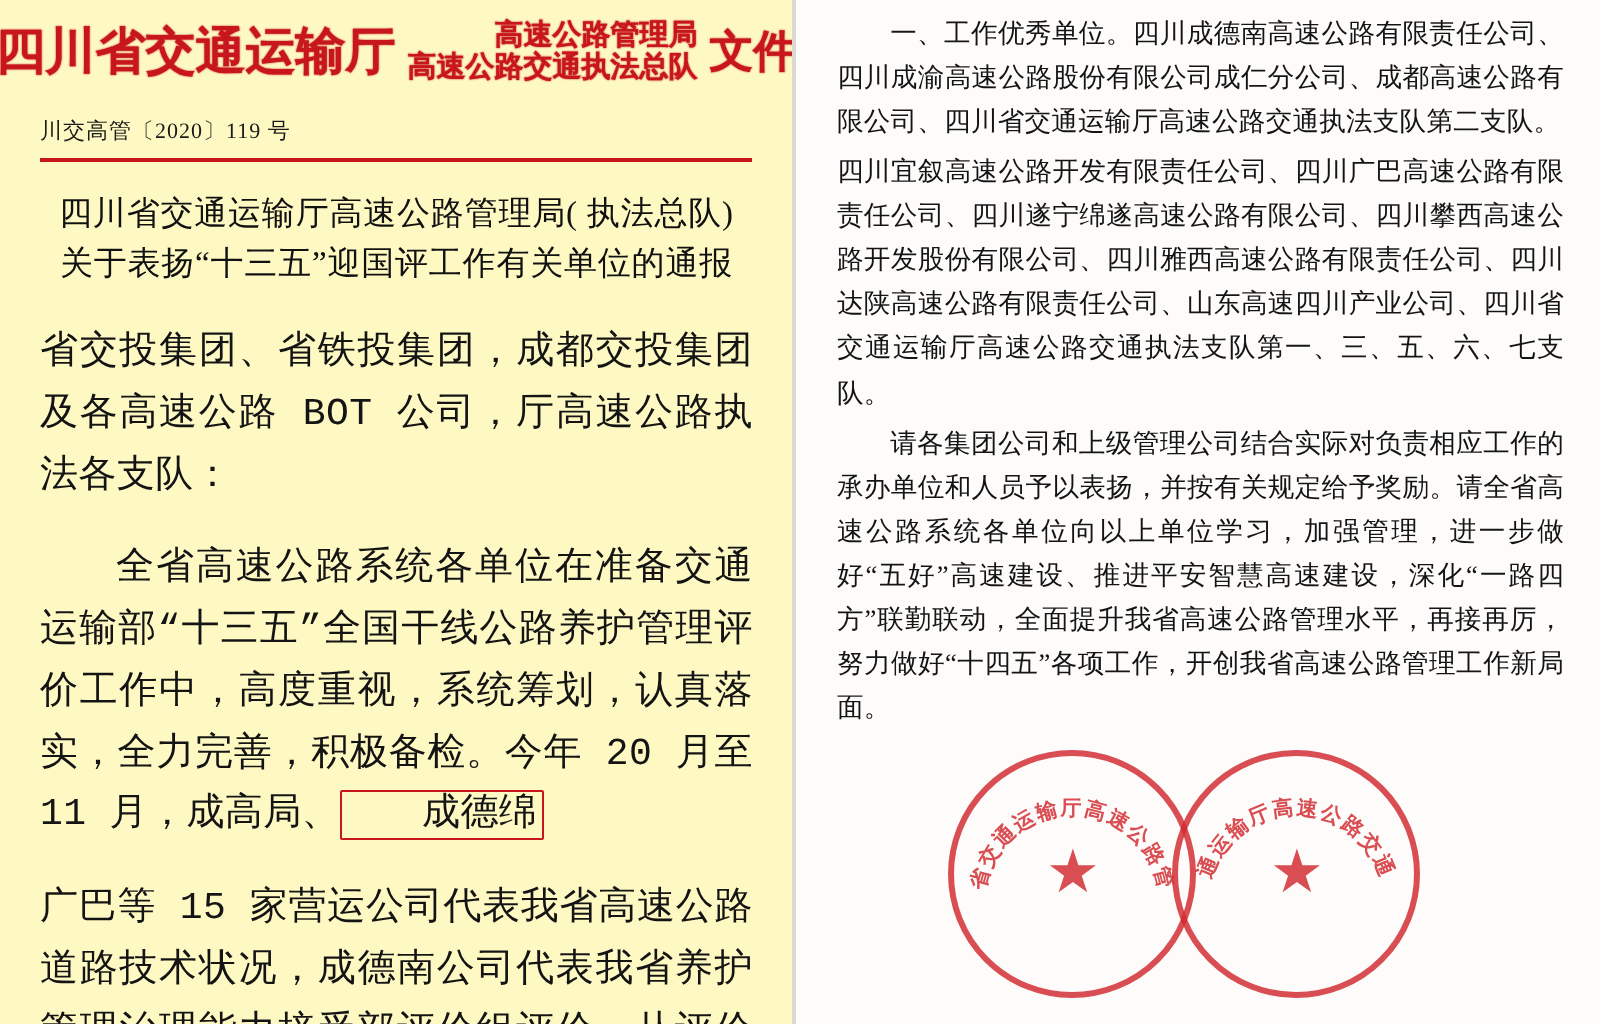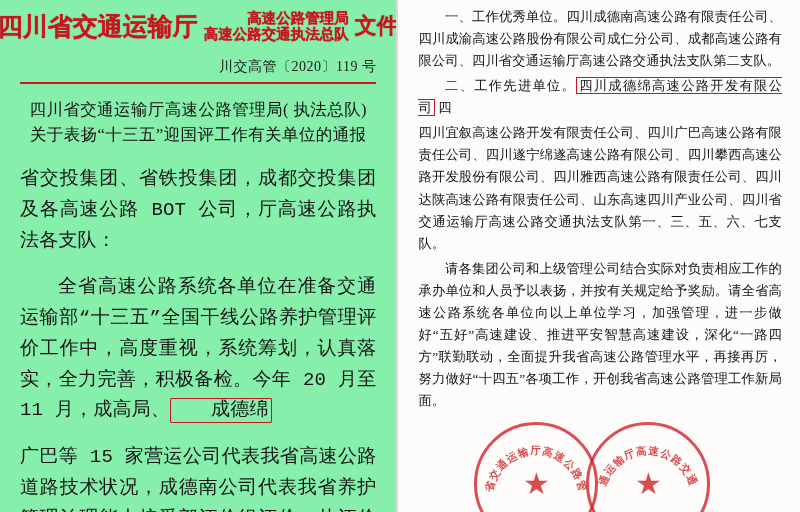--- a/index.html
+++ b/index.html
@@ -18,21 +18,21 @@
     width: 800px;
     height: 512px;
     background: #f2f0ed;
     display: flex;
   }
   
   .doc-left {
     position: relative;
     width: 444px;
     height: 512px;
-    background: #86efac;
+    background: #fef9c3;
     box-sizing: border-box;
     padding: 6px 20px 13px 20px;
     overflow: hidden;
   }
   .doc-right {
     position: relative;
     width: 452px;
     height: 512px;
     background: #fdfcfa;
     box-sizing: border-box;
@@ -72,22 +72,22 @@
     white-space: nowrap;
     text-shadow: 0 0 1px #c7161d;
   }
   .mast-doc {
     font-weight: bold;
     font-size: 22px;
     white-space: nowrap;
     text-shadow: 0 0 1px #c7161d;
   }
   .doc-number {
-    text-align: right;
-    font-size: 14px;
+    text-align: left;
+    font-size: 11px;
     color: #1a1a1a;
     margin-top: 14px;
     margin-bottom: 6px;
     letter-spacing: 0.5px;
   }
   .red-rule {
     height: 2px;
     background: #c7161d;
     margin: 4px 0 14px 0;
   }
@@ -206,21 +206,20 @@
     <p class="body-p indent"><span>全省高速公路系统各单位在准备交通运输部“十三五”全国干线公路养护管理评价工作中，高度重视，系统筹划，认真落实，全力完善，积极备检。今年 20 月至 11 月，成高局、</span><span class="highlight-box">成德绵</span></p>
 
     <p class="body-p">广巴等 15 家营运公司代表我省高速公路道路技术状况，成德南公司代表我省养护管理治理能力接受部评价组评价。从评价情况看，我省高速公路管理工作有力有效，效果突出，群众获得感强，部评价组对我省高速公路管理工作高度认可。经局（总队）研究决定，对部分工作突出的单位予以通报表扬。</p>
 
   </div>
 
   <div class="doc-right">
 
     <p class="r-p r-indent">一、工作优秀单位。四川成德南高速公路有限责任公司、四川成渝高速公路股份有限公司成仁分公司、成都高速公路有限公司、四川省交通运输厅高速公路交通执法支队第二支队。</p>
 
-    <p class="r-p r-indent"><span>二、工作先进单位。</span><span class="hl-red-box">四川成德绵高速公路开发有限公司</span>&nbsp;四</p>
 
     <p class="r-p">四川宜叙高速公路开发有限责任公司、四川广巴高速公路有限责任公司、四川遂宁绵遂高速公路有限公司、四川攀西高速公路开发股份有限公司、四川雅西高速公路有限责任公司、四川达陕高速公路有限责任公司、山东高速四川产业公司、四川省交通运输厅高速公路交通执法支队第一、三、五、六、七支队。</p>
 
     <p class="r-p r-indent">请各集团公司和上级管理公司结合实际对负责相应工作的承办单位和人员予以表扬，并按有关规定给予奖励。请全省高速公路系统各单位向以上单位学习，加强管理，进一步做好“五好”高速建设、推进平安智慧高速建设，深化“一路四方”联勤联动，全面提升我省高速公路管理水平，再接再厉，努力做好“十四五”各项工作，开创我省高速公路管理工作新局面。</p>
 
     <div class="seal-row">
       <div class="seal one">
         <svg class="arc" viewBox="0 0 118 118">
           <path id="arcpath1" d="M 16,64 A 44,44 0 0 1 102,64" fill="none"></path>
           <text>

